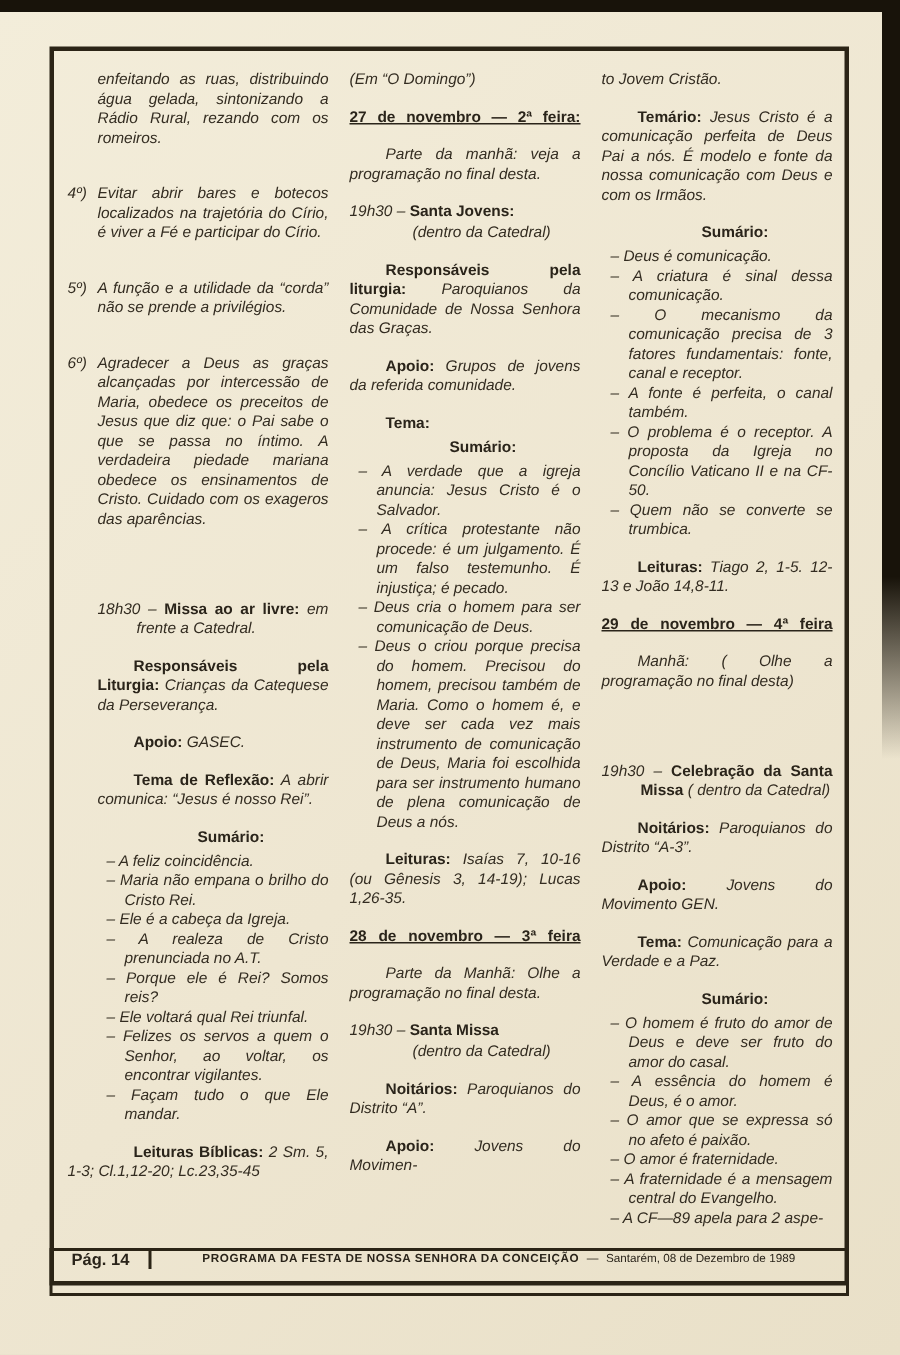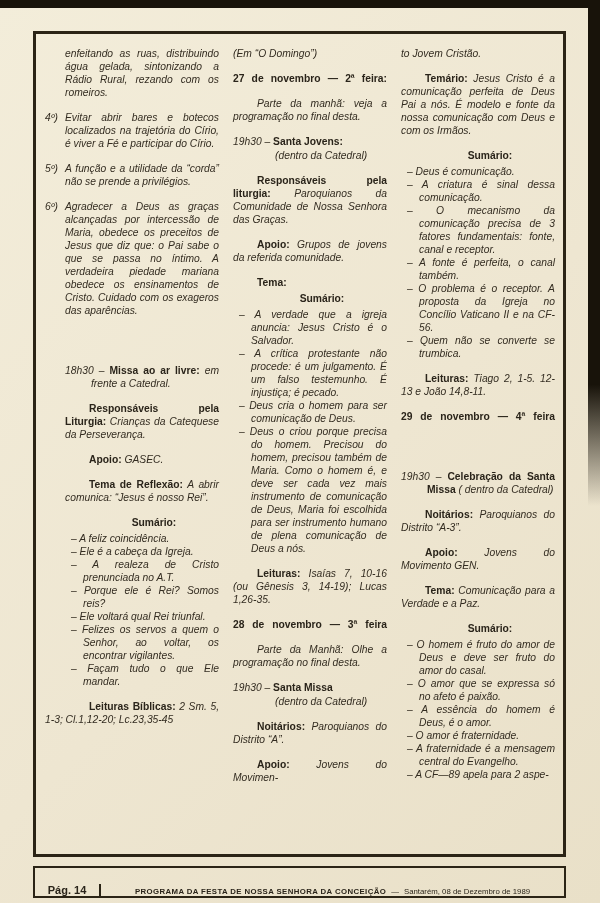--- a/index.html
+++ b/index.html
@@ -26,33 +26,33 @@
          text-align:justify; color:#332c21; }
   .col1 { padding-left:20px; }
   p { margin:0 0 12px 0; }
   .tight { margin-bottom:1px; }
   .lbl { font-weight:700; font-style:normal; color:#2a241a; }
   .it { font-style:italic; }
   .ind { text-indent:24px; }
   .outd { margin-left:-20px; text-indent:44px; }
   .hang { padding-left:26px; text-indent:-26px;margin-top:47px; }
   .day { font-weight:700; font-style:normal; color:#2a241a;
-         text-align:justify; text-align-last:justify; margin-bottom:12px; }
+         text-align:justify; text-align-last:justify; margin-bottom:12px;text-decoration:underline; }
   .sum { font-weight:700; font-style:normal; color:#2a241a;
          text-align:center; padding-left:24px; margin-bottom:3px; }
   .bullets { margin:0 0 12px 0; padding-left:6px; }
   .bullet { padding-left:12px; text-indent:-12px; }
-  .itemblk { position:relative; margin-bottom:12px; }
+  .itemblk { position:relative; margin-bottom:12px;margin-top:24px; }
   .itemnum { position:absolute; left:-20px; top:0; font-style:italic; }
   .sub { text-align:left; padding-left:42px; }
   .capsblk { display:flex; padding-left:24px; margin-bottom:3px; }
   .capsblk .caps { flex:1; padding-left:10px; text-align:left; }
   .footer {
-    position:absolute; left:33px; top:866px; width:533px; height:32px;
-    border:2px solid #2b2416; display:flex; align-items:flex-end;
+    position:absolute; left:33px; top:832px; width:533px; height:32px;
+    border:2px solid #2b2416; display:flex; align-items:flex-start;
   }
   .footer-page { width:66px; border-right:2px solid #2b2416;
     display:flex; align-items:center; justify-content:center;
     font-weight:700; font-size:11px; color:#2a241a; }
   .footer-title { flex:1; display:flex; align-items:center; justify-content:center;
     gap:5px; font-size:7.8px; color:#2a241a; white-space:nowrap; }
   .footer-title .t { font-weight:700; letter-spacing:0.4px; }
 </style>
 </head>
 <body>
@@ -96,20 +96,21 @@
       </p>
 
       <p class="ind">
         <span class="lbl">Tema de Reflexão:</span>
         <span>A abrir comunica: “Jesus é nosso Rei”.</span>
       </p>
 
       <p class="sum">Sumário:</p>
       <div class="bullets">
           <div class="bullet">– A feliz coincidência.</div>
+          <div class="bullet">– Maria não empana o brilho do Cristo Rei.</div>
           <div class="bullet">– Ele é a cabeça da Igreja.</div>
           <div class="bullet">– A realeza de Cristo prenunciada no A.T.</div>
           <div class="bullet">– Porque ele é Rei? Somos reis?</div>
           <div class="bullet">– Ele voltará qual Rei triunfal.</div>
           <div class="bullet">– Felizes os servos a quem o Senhor, ao voltar, os encontrar vigilantes.</div>
           <div class="bullet">– Façam tudo o que Ele mandar.</div>
         </div>
 
       <p class="ind outd">
         <span class="lbl">Leituras Bíblicas:</span>
@@ -183,30 +184,31 @@
         <span class="lbl">Temário:</span>
         <span>Jesus Cristo é a comunicação perfeita de Deus Pai a nós. É modelo e fonte da nossa comunicação com Deus e com os Irmãos.</span>
       </p>
 
       <p class="sum">Sumário:</p>
       <div class="bullets">
           <div class="bullet">– Deus é comunicação.</div>
           <div class="bullet">– A criatura é sinal dessa comunicação.</div>
           <div class="bullet">– O mecanismo da comunicação precisa de 3 fatores fundamentais: fonte, canal e receptor.</div>
           <div class="bullet">– A fonte é perfeita, o canal também.</div>
-          <div class="bullet">– O problema é o receptor. A proposta da Igreja no Concílio Vaticano II e na CF-56.</div>
+          <div class="bullet">– O problema é o receptor. A proposta da Igreja no Concílio Vaticano II e na CF-50.</div>
           <div class="bullet">– Quem não se converte se trumbica.</div>
         </div>
 
       <p class="ind">
         <span class="lbl">Leituras:</span>
         <span>Tiago 2, 1-5. 12-13 e João 14,8-11.</span>
       </p>
 
       <p class="day">29 de novembro — 4ª feira</p>
+      <p class="ind">Manhã: ( Olhe a programação no final desta)</p>
 
       <p class="hang">
         <span class="it">19h30 –</span>
         <span class="lbl">Celebração da Santa Missa</span>
         <span>( dentro da Catedral)</span>
       </p>
 
       <p class="ind">
         <span class="lbl">Noitários:</span>
         <span>Paroquianos do Distrito “A-3”.</span>
@@ -218,22 +220,22 @@
       </p>
 
       <p class="ind">
         <span class="lbl">Tema:</span>
         <span>Comunicação para a Verdade e a Paz.</span>
       </p>
 
       <p class="sum">Sumário:</p>
       <div class="bullets">
           <div class="bullet">– O homem é fruto do amor de Deus e deve ser fruto do amor do casal.</div>
+          <div class="bullet">– A essência do homem é Deus, é o amor.</div>
           <div class="bullet">– O amor que se expressa só no afeto é paixão.</div>
-          <div class="bullet">– A essência do homem é Deus, é o amor.</div>
           <div class="bullet">– O amor é fraternidade.</div>
           <div class="bullet">– A fraternidade é a mensagem central do Evangelho.</div>
           <div class="bullet">– A CF—89 apela para 2 aspe-</div>
         </div>
     </div>
 
   </div>
 
   <div class="footer">
     <div class="footer-page">Pág. 14</div>

